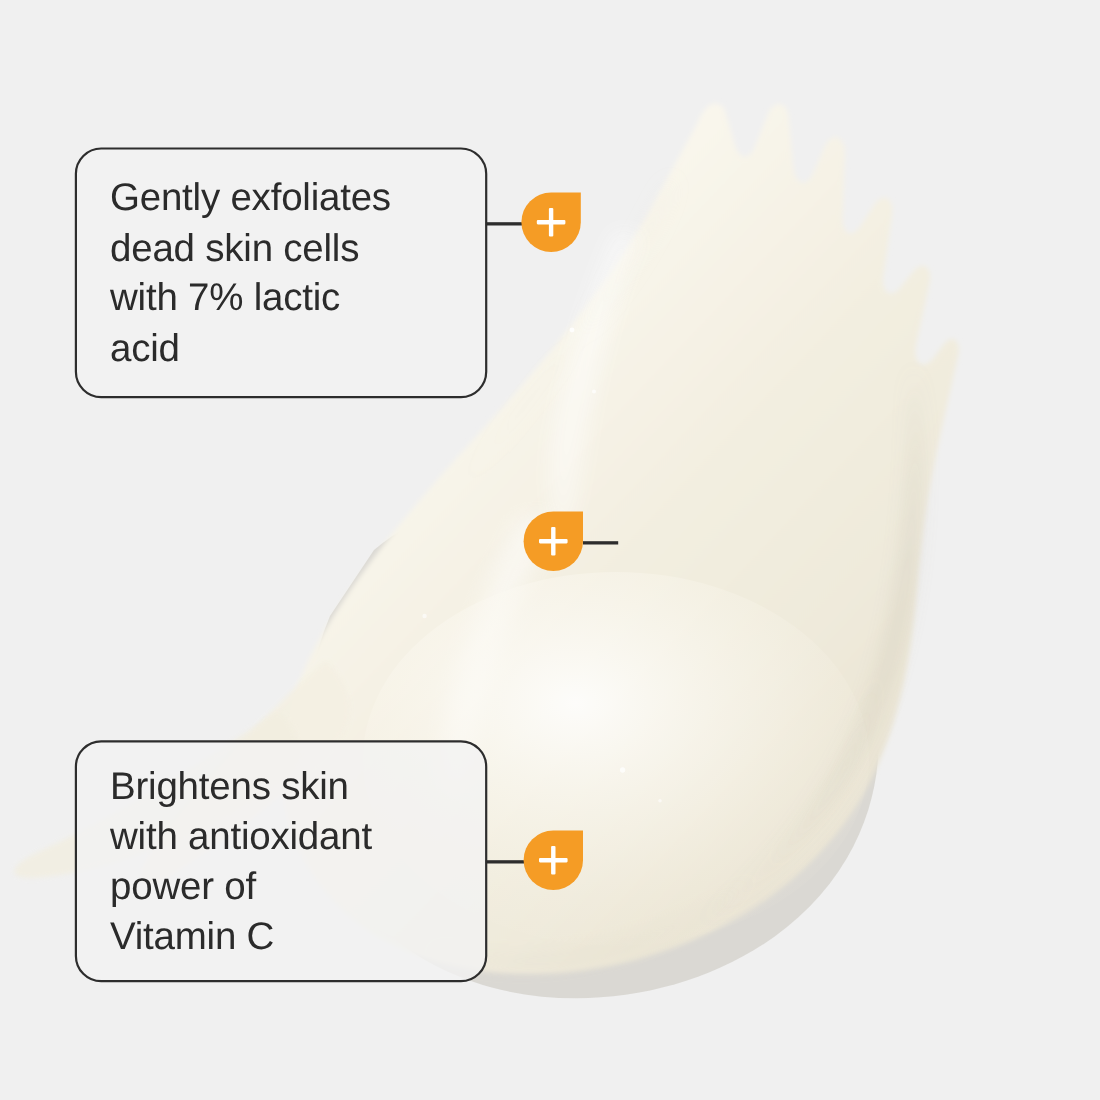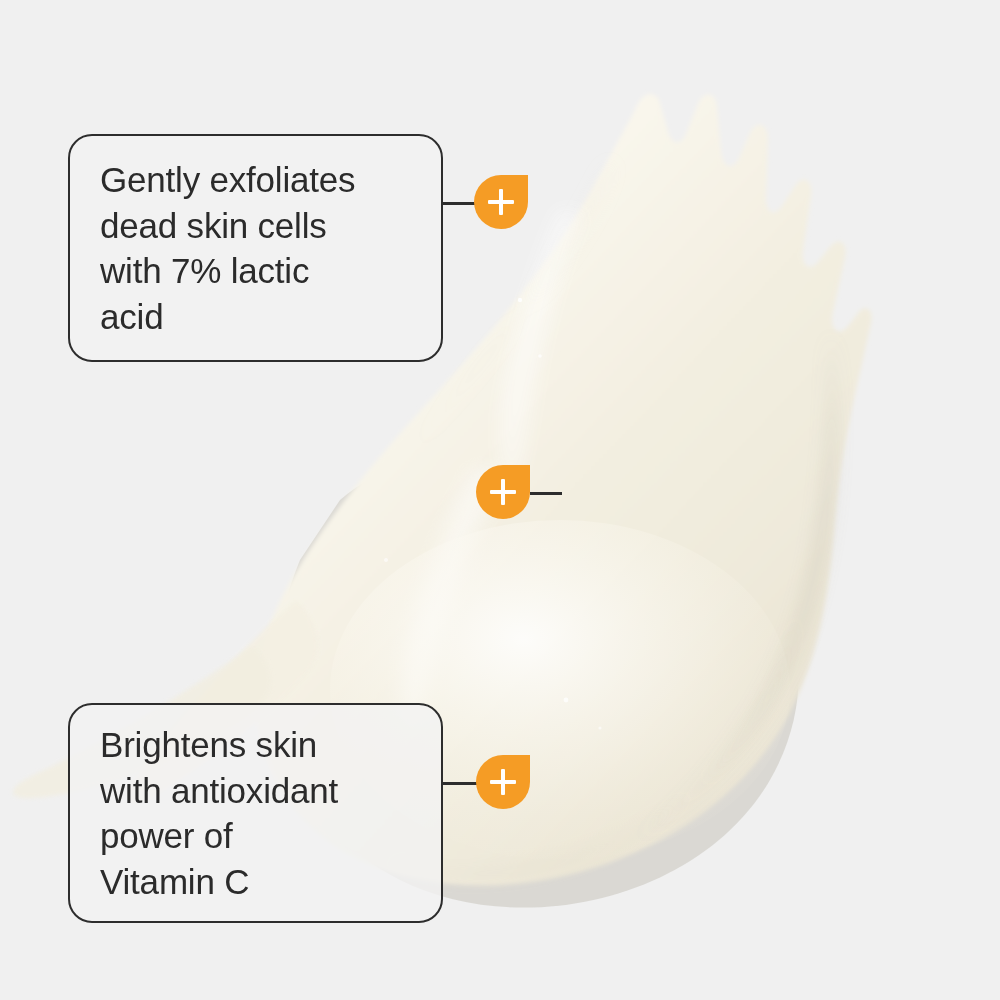--- a/index.html
+++ b/index.html
@@ -40,21 +40,21 @@
     line-height: 1.30;
     color: #2b2b2b;
     letter-spacing: -0.2px;
     white-space: pre-line;
     font-weight: 400;
     padding: 0 30px;
   }
 
   #callout-1 { left: 68px;  top: 102px;  width: 375px; height: 228px; margin-top: 32px; }
   #callout-2 { left: 558px; top: 382px; width: 377px; height: 223px; }
-  #callout-3 { left: 68px;  top: 703px; width: 375px; height: 220px; }
+  #callout-3 { left: 68px;  top: 673px; width: 375px; height: 220px; }
 
   
   .connector {
     position: absolute;
     height: 3px;
     background: #2d2d2d;
   }
   #connector-1 { left: 441px; top: 202px; width: 36px; }
   #connector-2 { left: 530px; top: 492px; width: 32px; }
   #connector-3 { left: 441px; top: 782px; width: 38px; }

